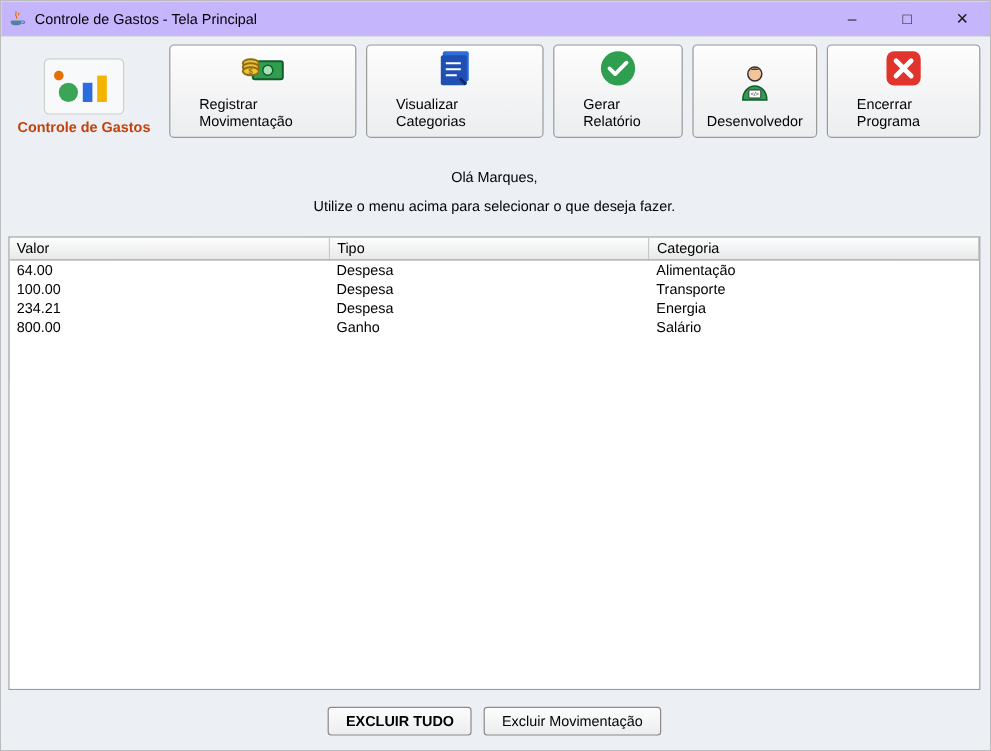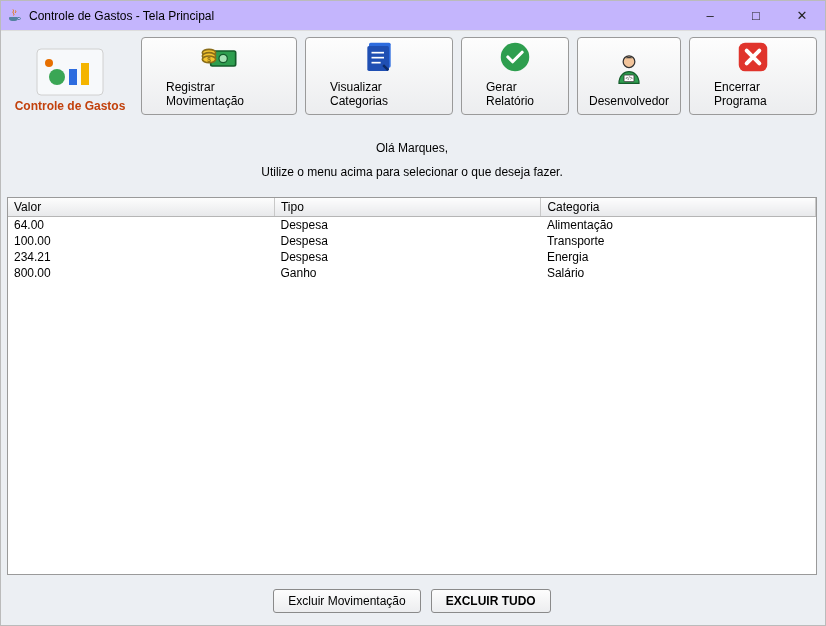--- a/index.html
+++ b/index.html
@@ -259,17 +259,17 @@
             <td>800.00</td>
             <td>Ganho</td>
             <td>Salário</td>
           </tr>
         </tbody>
     </table>
     <div class="table-body-filler"></div>
   </div>
 
   <div class="bottom-bar">
+    <button class="action-btn bold">EXCLUIR TUDO</button>
     <button class="action-btn">Excluir Movimentação</button>
-    <button class="action-btn bold">EXCLUIR TUDO</button>
   </div>
 
 </div>
 
 </body></html>

